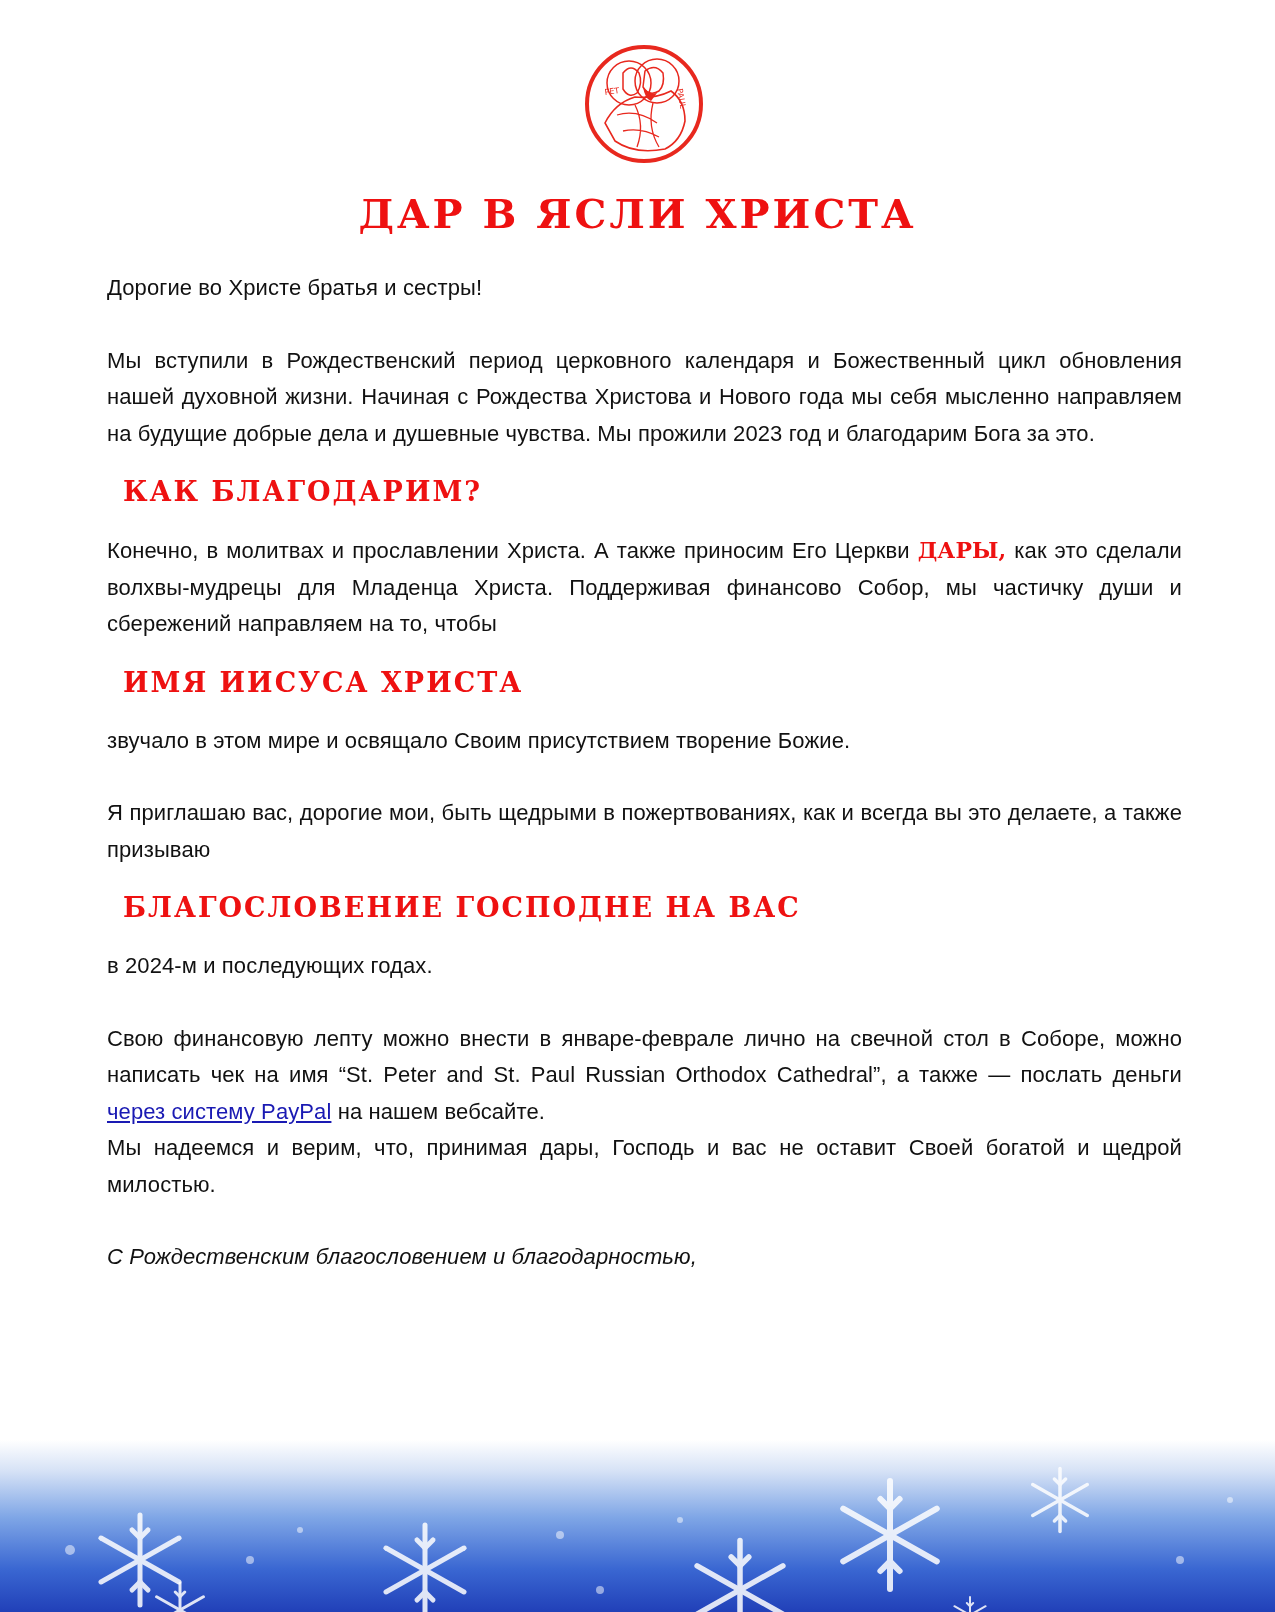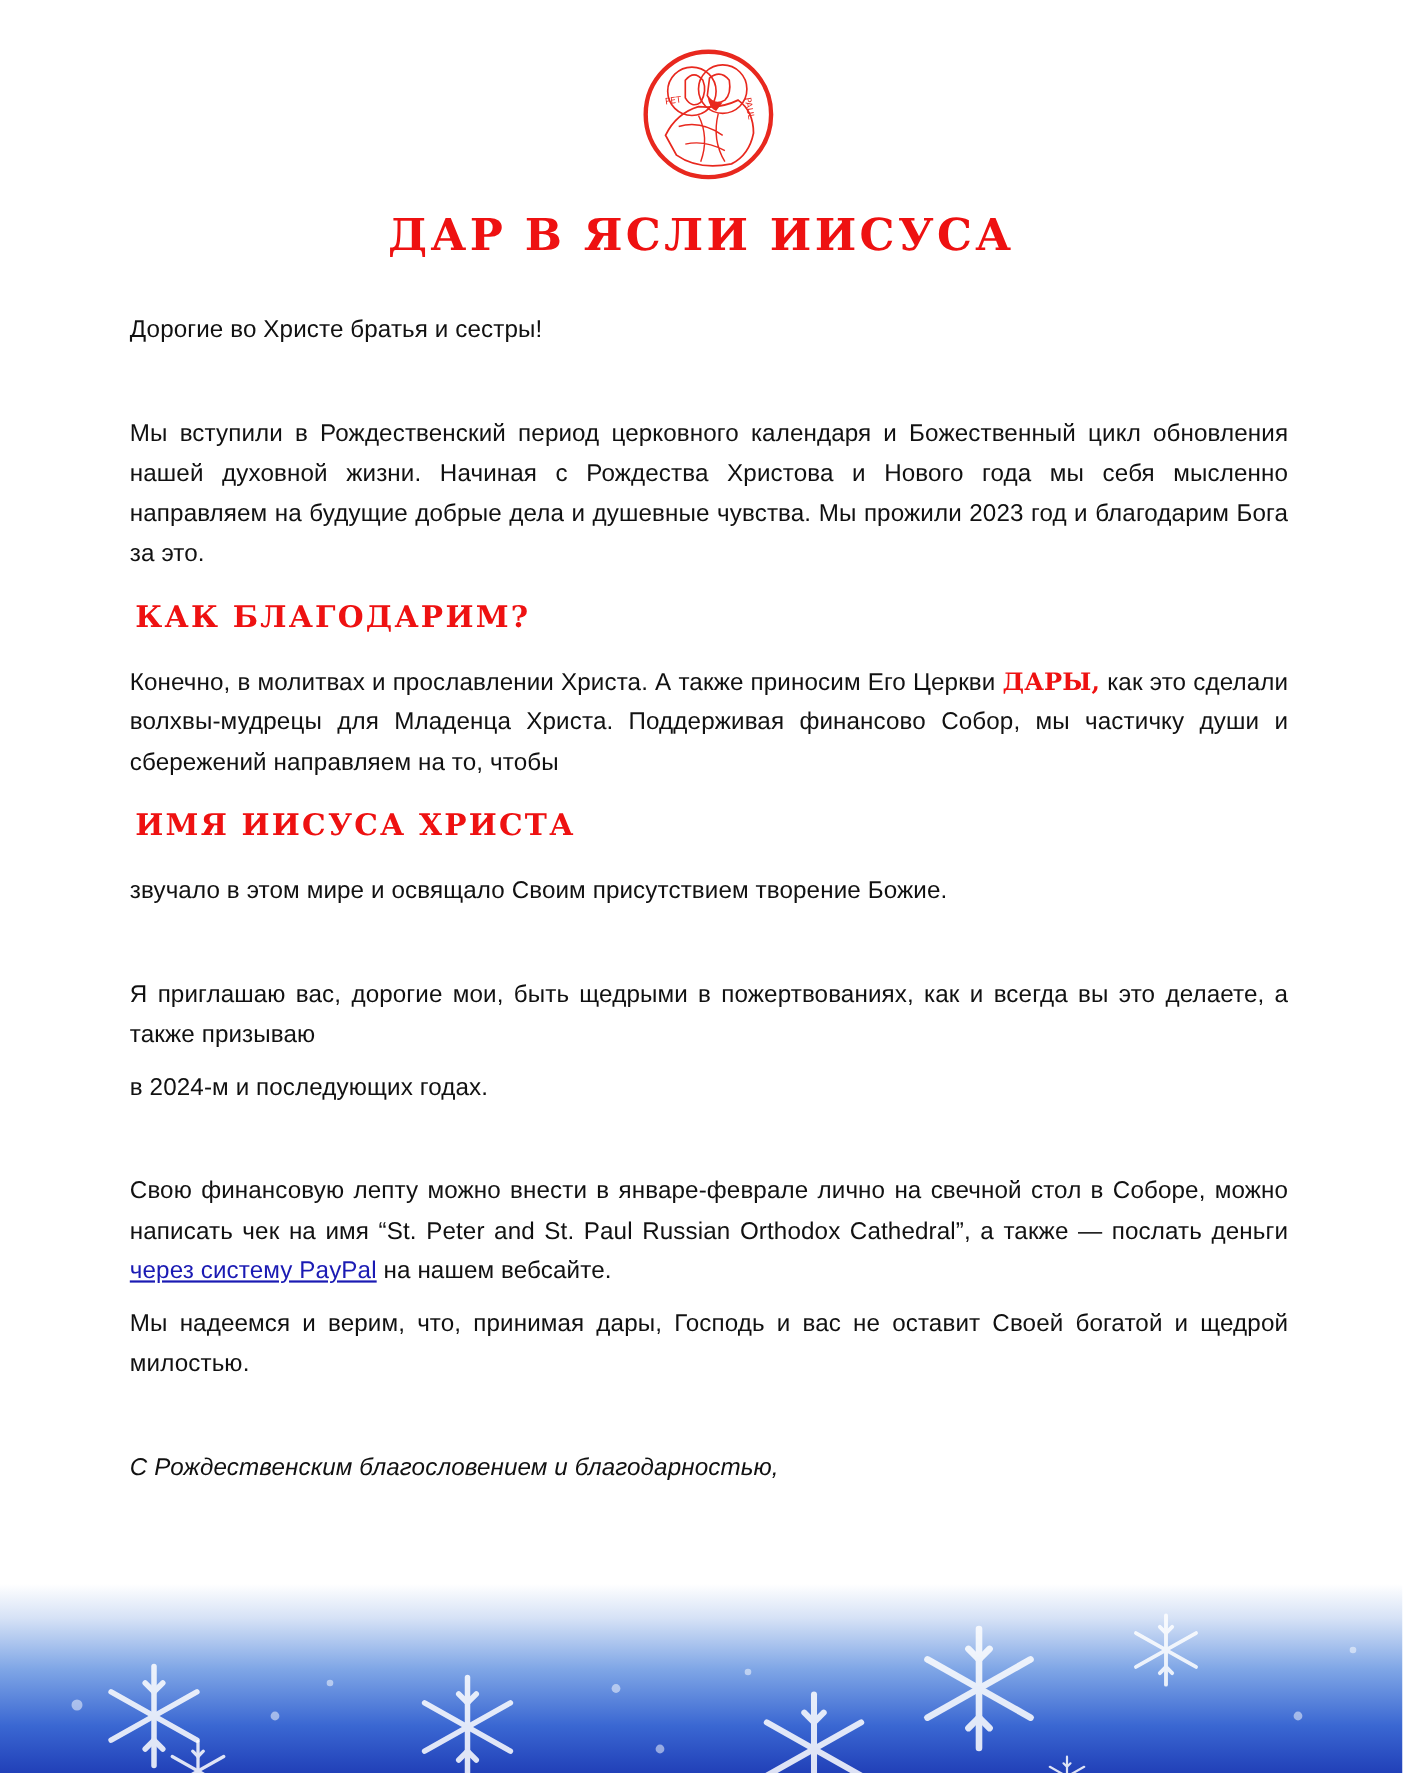--- a/index.html
+++ b/index.html
@@ -3,21 +3,21 @@
 <meta charset="utf-8">
 <style>
   html, body { margin:0; padding:0; background:#ffffff; }
   body { width:1275px; height:1612px; position:relative; overflow:hidden;
          font-family:"Liberation Sans", "DejaVu Sans", sans-serif; color:#111; }
   .logo { position:absolute; left:583px; top:43px; width:122px; height:122px; }
   .title { position:absolute; left:0; width:1275px; top:190px; text-align:center;
            font-family:"DejaVu Serif", serif; font-weight:bold; font-size:40px;
            color:#ee1111; letter-spacing:3px; }
   .content { position:absolute; left:107px; top:270px; width:1075px; }
-  p { margin:11px; font-size:22px; line-height:36.5px; text-align:justify; letter-spacing:0.1px; }
+  p { margin:0; font-size:22px; line-height:36.5px; text-align:justify; letter-spacing:0.1px; }
   .gap { height:36px; }
   .heading { font-family:"DejaVu Serif", serif; font-weight:bold; color:#ee1111;
              font-size:27px; letter-spacing:2px; margin:16px; line-height:40px; }
   .h1 { margin-top:20px; margin-bottom:20px; }
   .inline-red { font-family:"DejaVu Serif", serif; font-weight:bold; color:#ee1111; font-size:22px; }
   a { color:#1a1ab3; text-decoration:underline; }
   .sig p { font-style:italic; text-align:left; }
   .footer { position:absolute; left:0; top:1440px; width:1275px; height:172px;
             background:linear-gradient(180deg, #ffffff 0%, #d6e2f6 18%, #7fa6e6 45%, #3a67d2 75%, #2140b8 100%); overflow:hidden; }
   .footer svg { position:absolute; left:0; top:0; }
@@ -33,32 +33,33 @@
     <path d="M40 30 q8 -10 16 0 q4 10 -2 20 q-8 6 -14 -4 z" fill="none" stroke="#e8281e" stroke-width="1.5"></path>
     <path d="M62 28 q10 -8 18 2 q2 12 -4 18 q-10 6 -16 -4 z" fill="none" stroke="#e8281e" stroke-width="1.5"></path>
     <path d="M60 44 q6 8 14 6 l-6 8 q-6 -2 -8 -14" fill="#e8281e"></path>
     <path d="M22 80 q10 -20 30 -26 q20 2 36 -6 q14 10 14 30 q-4 20 -20 28 q-30 6 -50 -8 z" fill="none" stroke="#e8281e" stroke-width="1.6"></path>
     <path d="M34 72 q20 -6 40 8 M40 88 q18 -4 36 6 M52 62 q10 20 2 42 M70 60 q-6 24 6 44" fill="none" stroke="#e8281e" stroke-width="1.3"></path>
     <text x="22" y="52" font-size="8" fill="#e8281e" font-family="DejaVu Sans, sans-serif" transform="rotate(-8 22 52)">PET</text>
     <text x="94" y="46" font-size="8" fill="#e8281e" font-family="DejaVu Sans, sans-serif" transform="rotate(80 94 46)">PAUL</text>
   </svg>
 </div>
 
-<div class="title">ДАР В ЯСЛИ ИИСУСА</div>
+<div class="title">ДАР В ЯСЛИ ХРИСТА</div>
 
 <div class="content">
   <p>Дорогие во Христе братья и сестры!</p>
   <div class="gap"></div>
   <p>Мы вступили в Рождественский период церковного календаря и Божественный цикл обновления нашей духовной жизни. Начиная с Рождества Христова и Нового года мы себя мысленно направляем на будущие добрые дела и душевные чувства. Мы прожили 2023 год и благодарим Бога за это.</p>
   <h2 class="heading h1">КАК БЛАГОДАРИМ?</h2>
   <p><span>Конечно, в молитвах и прославлении Христа. А также приносим Его Церкви </span><span class="inline-red">ДАРЫ,</span><span> как это сделали волхвы-мудрецы для Младенца Христа. Поддерживая финансово Собор, мы частичку души и сбережений направляем на то, чтобы</span></p>
   <h2 class="heading h1">ИМЯ ИИСУСА ХРИСТА</h2>
   <p>звучало в этом мире и освящало Своим присутствием творение Божие.</p>
   <div class="gap"></div>
   <p>Я приглашаю вас, дорогие мои, быть щедрыми в пожертвованиях, как и всегда вы это делаете, а также призываю</p>
+  <h2 class="heading h1">БЛАГОСЛОВЕНИЕ ГОСПОДНЕ НА ВАС</h2>
   <p>в 2024-м и последующих годах.</p>
   <div class="gap"></div>
   <p><span>Свою финансовую лепту можно внести в январе-феврале лично на свечной стол в Соборе, можно написать чек на имя “St. Peter and St. Paul Russian Orthodox Cathedral”, а также — послать деньги </span><a href="#">через систему PayPal</a><span> на нашем вебсайте.</span></p>
   <p>Мы надеемся и верим, что, принимая дары, Господь и вас не оставит Своей богатой и щедрой милостью.</p>
   <div class="gap"></div>
   <div class="sig">
     <p>С Рождественским благословением и благодарностью,</p>
   </div>
 </div>
 

